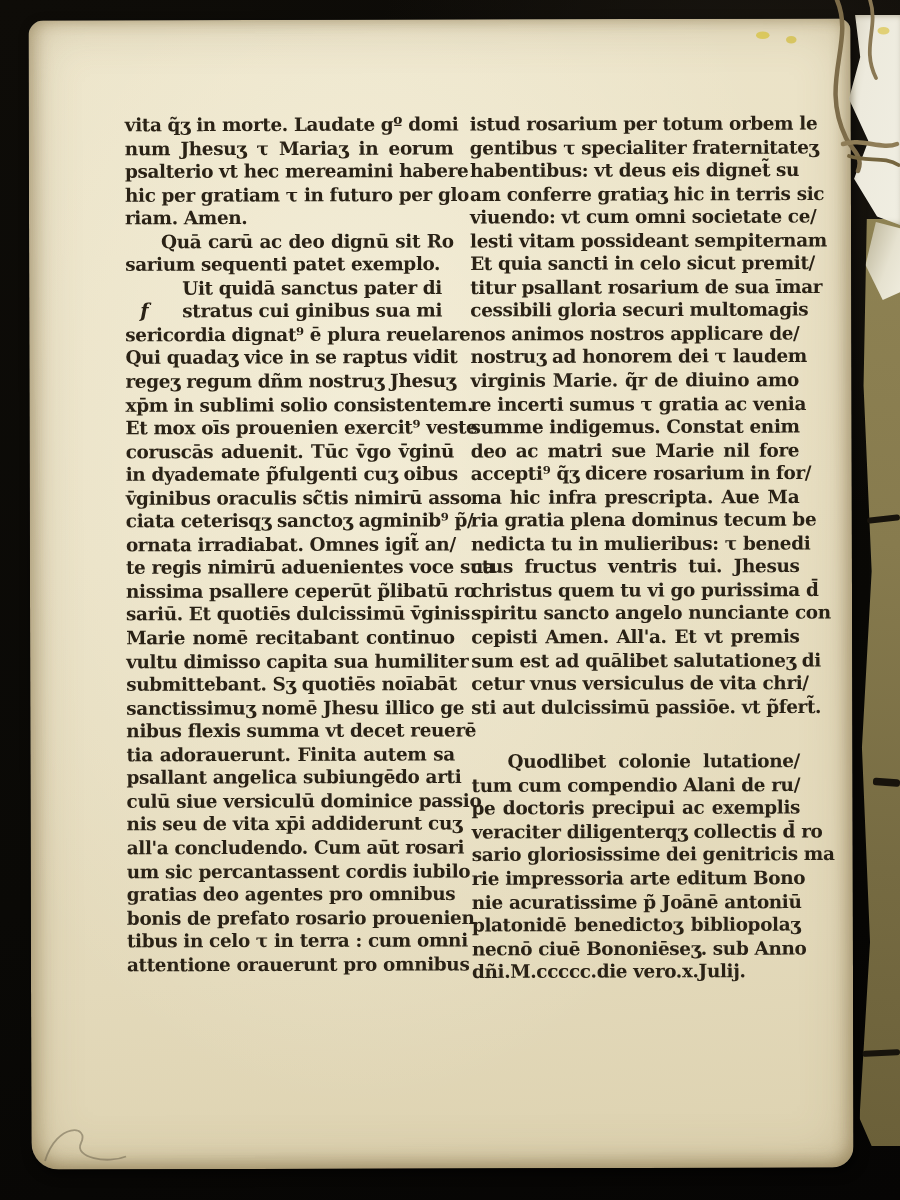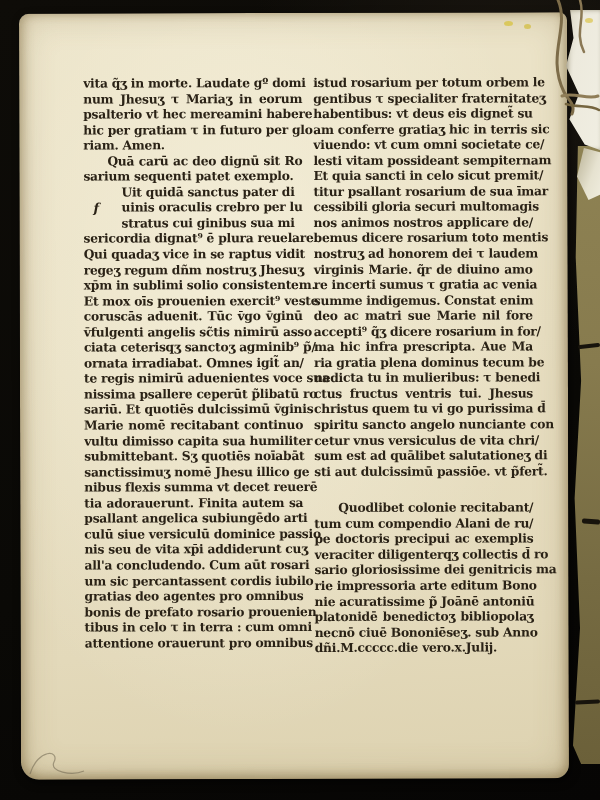--- a/index.html
+++ b/index.html
@@ -95,29 +95,29 @@
             <div class="line">hic per gratiam τ in futuro per glo</div>
             <div class="line last">riam. Amen.</div>
           </div>
           <div class="paragraph">
             <div class="line indent-first">Quā carū ac deo dignū sit Ro</div>
             <div class="line last">sarium sequenti patet exemplo.</div>
           </div>
           <div class="paragraph has-initial">
             <span class="initial-guide">f</span>
             <div class="line initial-indent">Uit quidā sanctus pater di</div>
-            <div class="line initial-indent">uinis oraculis crebro per lu</div>
             <div class="line initial-indent">stratus cui ginibus sua mi</div>
             <div class="line">sericordia dignat⁹ ē plura reuelare</div>
             <div class="line">Qui quadaʒ vice in se raptus vidit</div>
             <div class="line">regeʒ regum dñm nostruʒ Jhesuʒ</div>
             <div class="line">xp̄m in sublimi solio consistentem.</div>
             <div class="line">Et mox oīs prouenien exercit⁹ veste</div>
             <div class="line">coruscās aduenit. Tūc v̄go v̄ginū</div>
-            <div class="line">v̄fulgenti angelis sc̃tis nimirū asso</div>
+            <div class="line">in dyademate p̃fulgenti cuʒ oibus</div>
+            <div class="line">v̄ginibus oraculis sc̃tis nimirū asso</div>
             <div class="line">ciata ceterisqʒ sanctoʒ agminib⁹ p̃/</div>
             <div class="line">ornata irradiabat. Omnes igit̃ an/</div>
             <div class="line">te regis nimirū aduenientes voce sua</div>
             <div class="line">nissima psallere ceperūt p̃libatū ro</div>
             <div class="line">sariū. Et quotiēs dulcissimū v̄ginis</div>
             <div class="line">Marie nomē recitabant continuo</div>
             <div class="line">vultu dimisso capita sua humiliter</div>
             <div class="line">submittebant. Sʒ quotiēs noīabāt</div>
             <div class="line">sanctissimuʒ nomē Jhesu illico ge</div>
             <div class="line">nibus flexis summa vt decet reuerē</div>
@@ -138,39 +138,39 @@
             <div class="line">istud rosarium per totum orbem le</div>
             <div class="line">gentibus τ specialiter fraternitateʒ</div>
             <div class="line">habentibus: vt deus eis dignet̃ su</div>
             <div class="line">am conferre gratiaʒ hic in terris sic</div>
             <div class="line">viuendo: vt cum omni societate ce/</div>
             <div class="line">lesti vitam possideant sempiternam</div>
             <div class="line">Et quia sancti in celo sicut premit/</div>
             <div class="line">titur psallant rosarium de sua īmar</div>
             <div class="line">cessibili gloria securi multomagis</div>
             <div class="line">nos animos nostros applicare de/</div>
-            <div class="line">bemus dicere rosarium toto mentis</div>
             <div class="line">nostruʒ ad honorem dei τ laudem</div>
             <div class="line">virginis Marie. q̃r de diuino amo</div>
             <div class="line">re incerti sumus τ gratia ac venia</div>
             <div class="line">summe indigemus. Constat enim</div>
             <div class="line">deo ac matri sue Marie nil fore</div>
             <div class="line">accepti⁹ q̃ʒ dicere rosarium in for/</div>
             <div class="line">ma hic infra prescripta. Aue Ma</div>
             <div class="line">ria gratia plena dominus tecum be</div>
             <div class="line">nedicta tu in mulieribus: τ benedi</div>
             <div class="line">ctus fructus ventris tui. Jhesus</div>
             <div class="line">christus quem tu vi go purissima d̄</div>
             <div class="line">spiritu sancto angelo nunciante con</div>
+            <div class="line">cepisti Amen. All'a. Et vt premis</div>
+            <div class="line">sum est ad quālibet salutationeʒ di</div>
             <div class="line">cetur vnus versiculus de vita chri/</div>
-            <div class="line">sum est ad quālibet salutationeʒ di</div>
             <div class="line last">sti aut dulcissimū passiōe. vt p̃fert̃.</div>
           </div>
           <div class="paragraph gap-before">
-            <div class="line indent-first">Quodlibet colonie recitabant/</div>
+            <div class="line indent-first">Quodlibet colonie lutatione/</div>
             <div class="line">tum cum compendio Alani de ru/</div>
             <div class="line">pe doctoris precipui ac exemplis</div>
             <div class="line">veraciter diligenterqʒ collectis d̄ ro</div>
             <div class="line">sario gloriosissime dei genitricis ma</div>
             <div class="line">rie impressoria arte editum  Bono</div>
             <div class="line">nie acuratissime p̃ Joānē antoniū</div>
             <div class="line">platonidē benedictoʒ bibliopolaʒ</div>
             <div class="line">necnō ciuē Bononiēseʒ. sub Anno</div>
             <div class="line last">dñi.M.ccccc.die vero.x.Julij.</div>
           </div>

